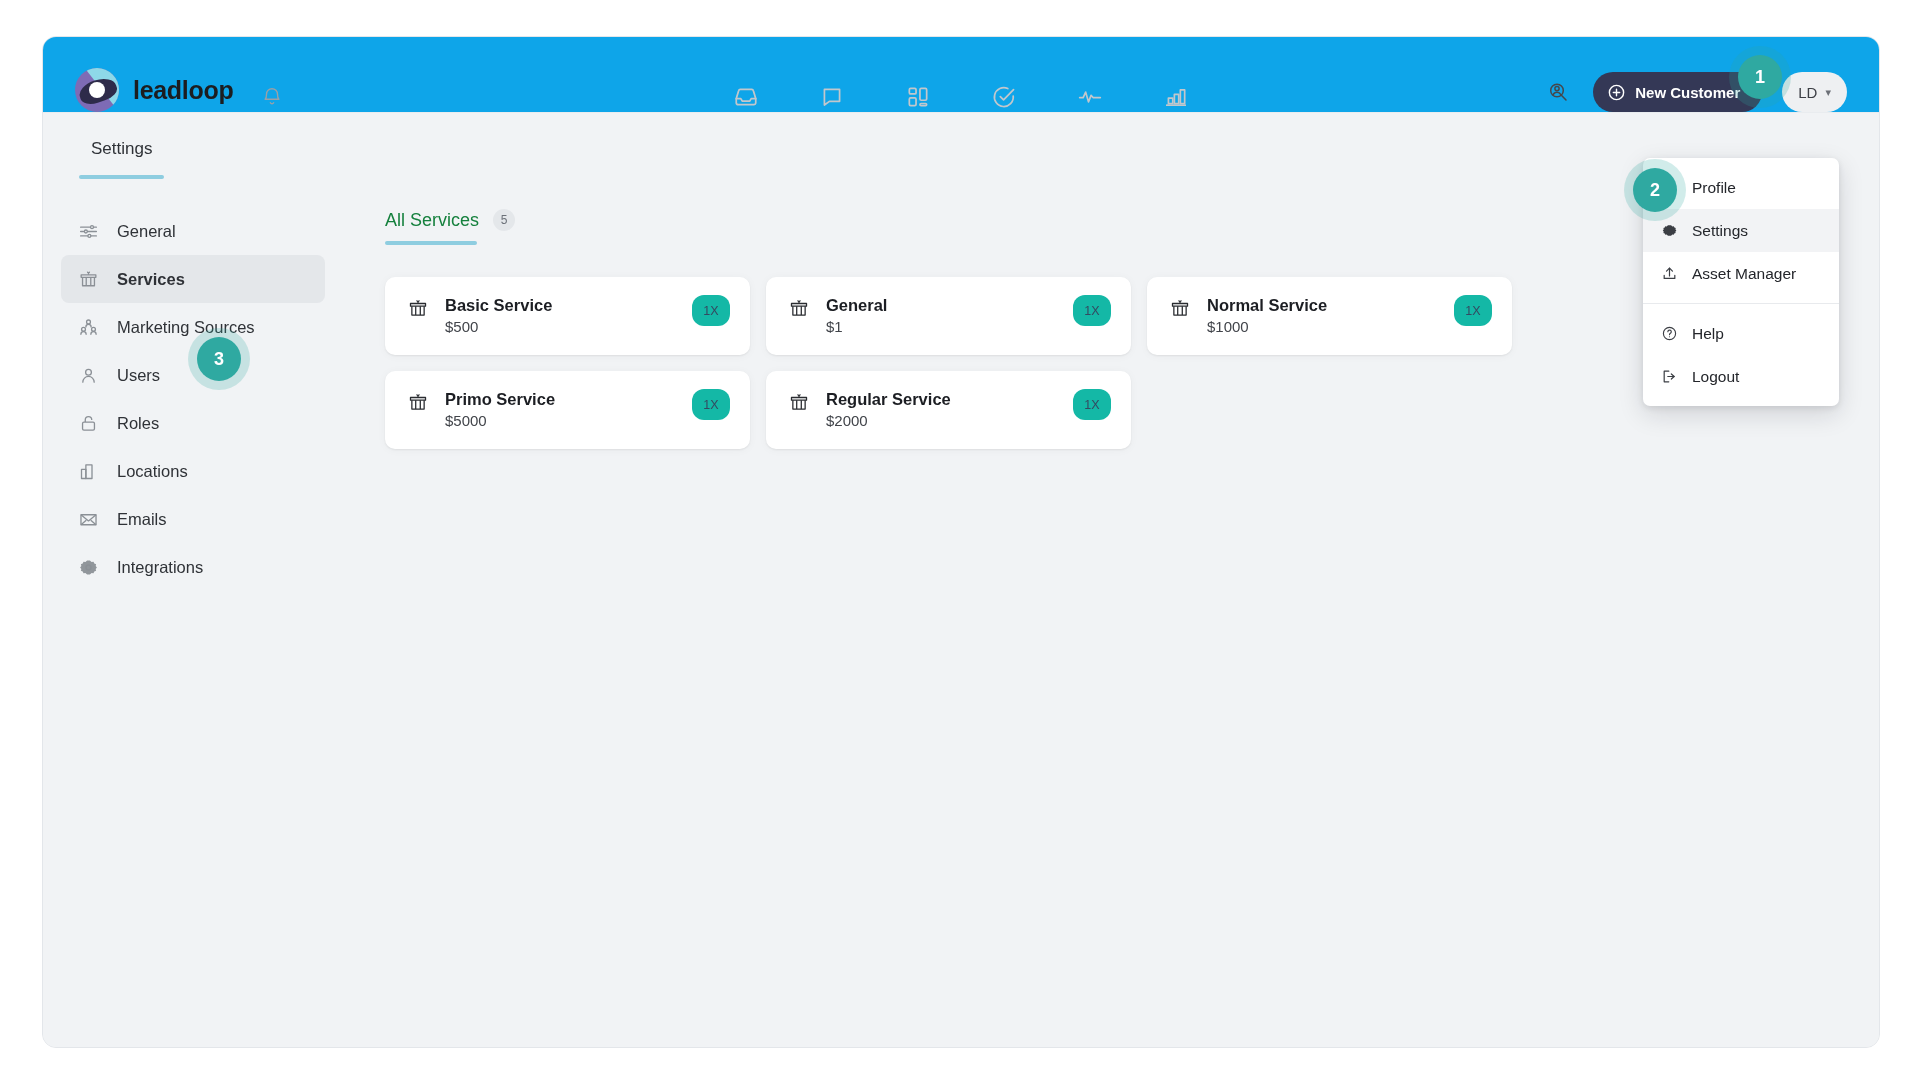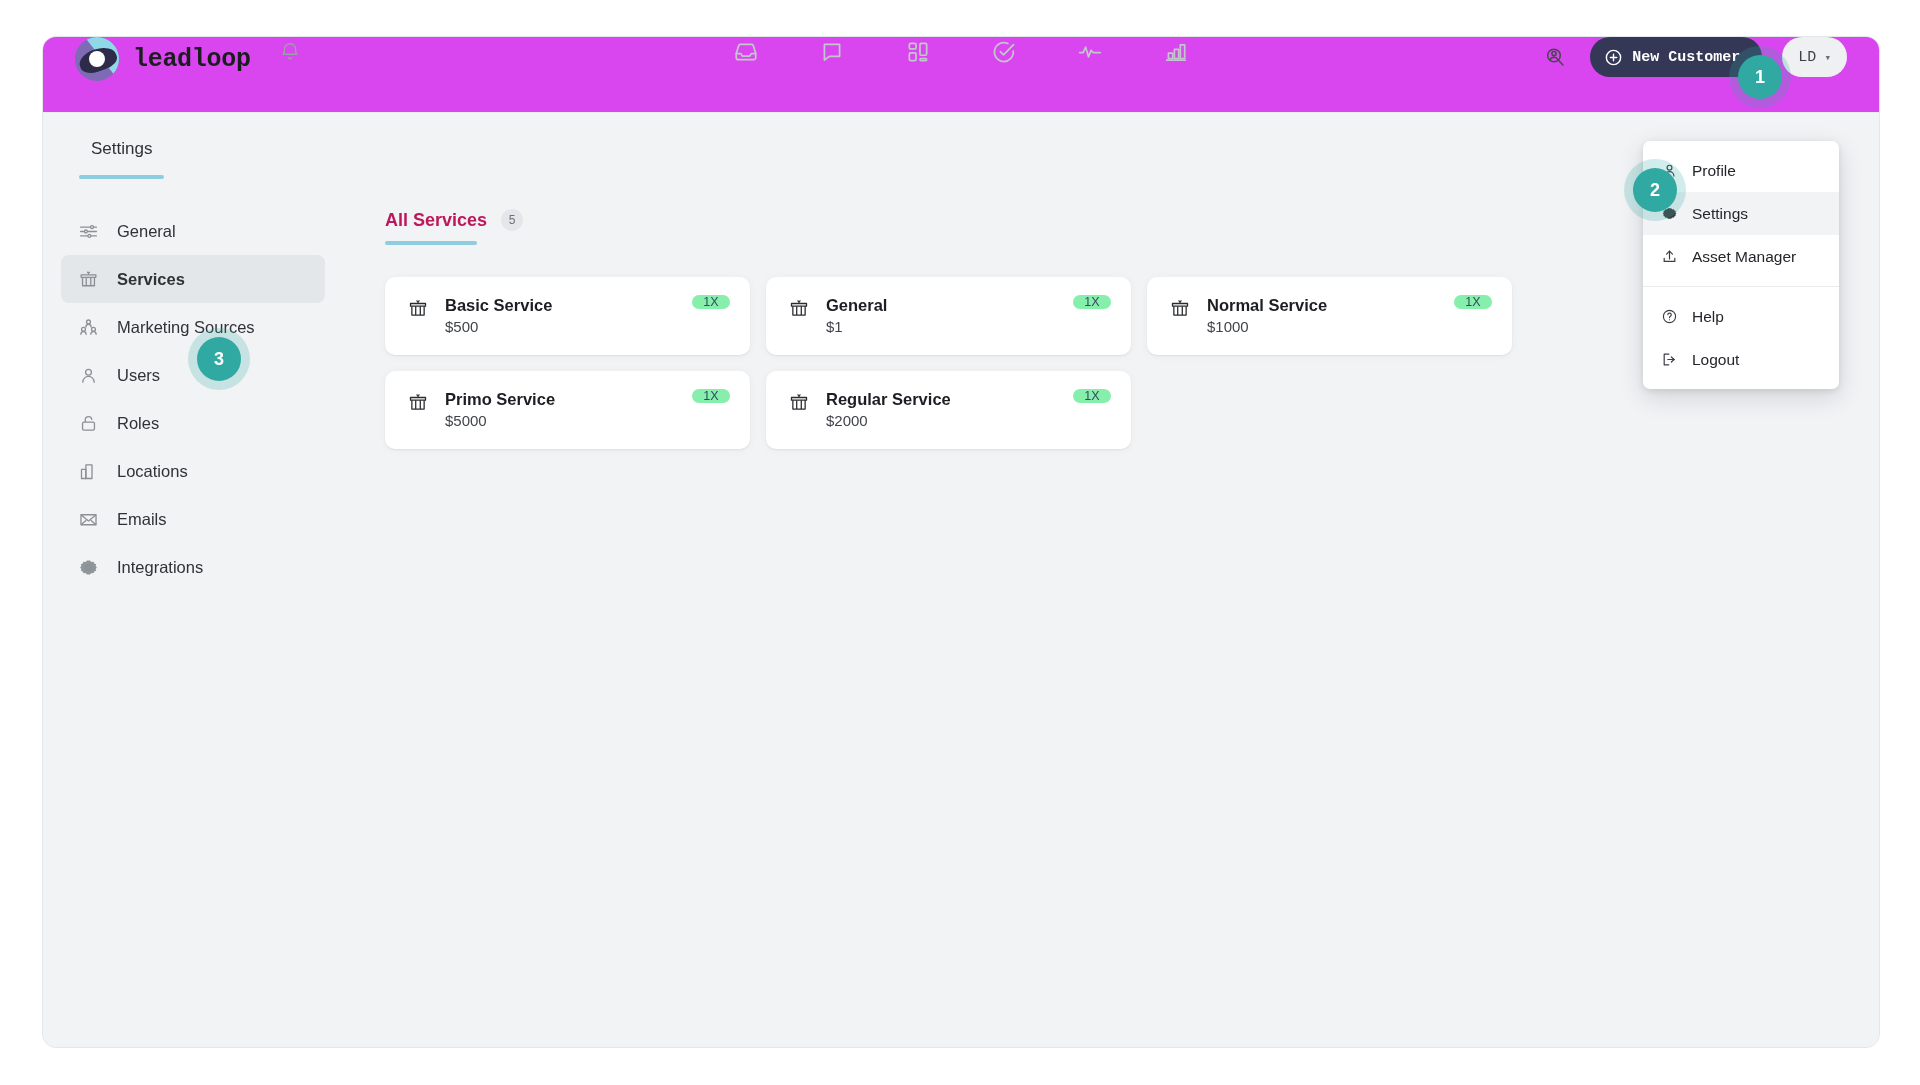--- a/index.html
+++ b/index.html
@@ -22,26 +22,25 @@
     background: #f1f3f5;
     border: 1px solid #e3e6ea;
     border-radius: 14px;
     overflow: hidden;
   }
 
   
   .topbar {
     position: relative;
     height: 76px;
-    background: #d946ef;
+    background: #0ea5e9;
     display: flex;
-    align-items: flex-start;
+    align-items: flex-end;
     padding: 0 32px;
     border-bottom: 1px solid #e9ecef;
-    font-family: Liberation Mono, monospace;
   }
 
   .brand { display: flex; align-items: center; gap: 14px; }
 
   .logo-mark {
     width: 44px; height: 44px;
     border-radius: 50%;
     position: relative;
     overflow: hidden;
     background: #7e6bb5;
@@ -196,22 +195,22 @@
     padding: 24px 40px 0 42px;
   }
   .section-head {
     display: flex; align-items: center; gap: 14px;
     position: relative;
     padding-bottom: 14px;
     width: max-content;
   }
   .section-title {
     font-size: 18px;
-    font-weight: 700;
-    color: #be185d;
+    font-weight: 400;
+    color: #15803d;
   }
   .count-chip {
     background: #e4e7ea;
     color: #6b7078;
     font-size: 12px;
     border-radius: 50%;
     width: 22px; height: 22px;
     display: flex; align-items: center; justify-content: center;
   }
   .section-underline {
@@ -252,35 +251,35 @@
     color: #1c1e23;
     line-height: 1.1;
   }
   .svc-price {
     font-size: 15px;
     color: #41444a;
   }
   .qty-pill {
     position: absolute;
     right: 20px; top: 18px;
-    background: #86efac;
+    background: #14b8a6;
     color: #344a61;
     border-radius: 12px;
     min-width: 38px;
-    height: 14px;
+    height: 31px;
     display: flex; align-items: center; justify-content: center;
     font-size: 12.5px;
     padding: 0 9px;
   }
 
   
   .dropdown {
     position: absolute;
     right: 40px;
-    top: 104px;
+    top: 121px;
     width: 196px;
     background: #ffffff;
     border-radius: 7px;
     box-shadow: 0 2px 6px rgba(20,24,32,0.10), 0 8px 26px rgba(20,24,32,0.14);
     padding: 8px 0;
     z-index: 40;
   }
   .dd-item {
     display: flex; align-items: center; gap: 14px;
     height: 43px;

